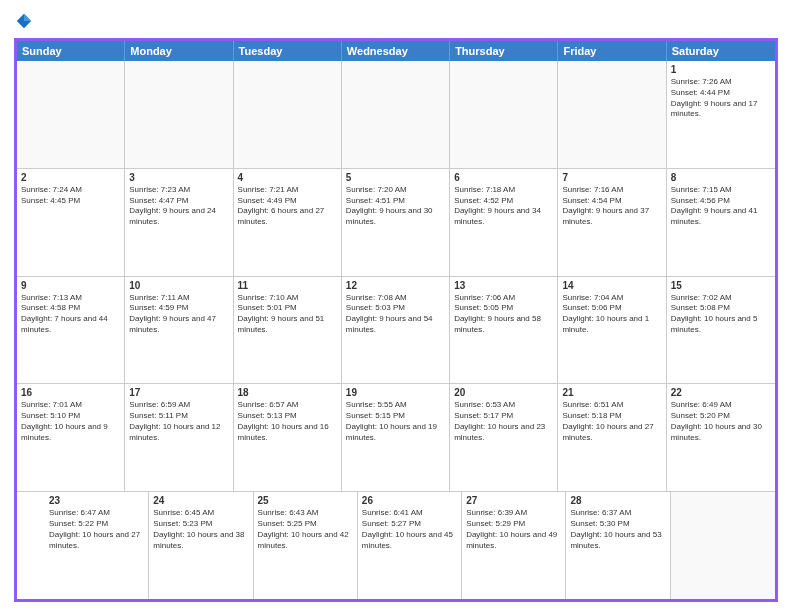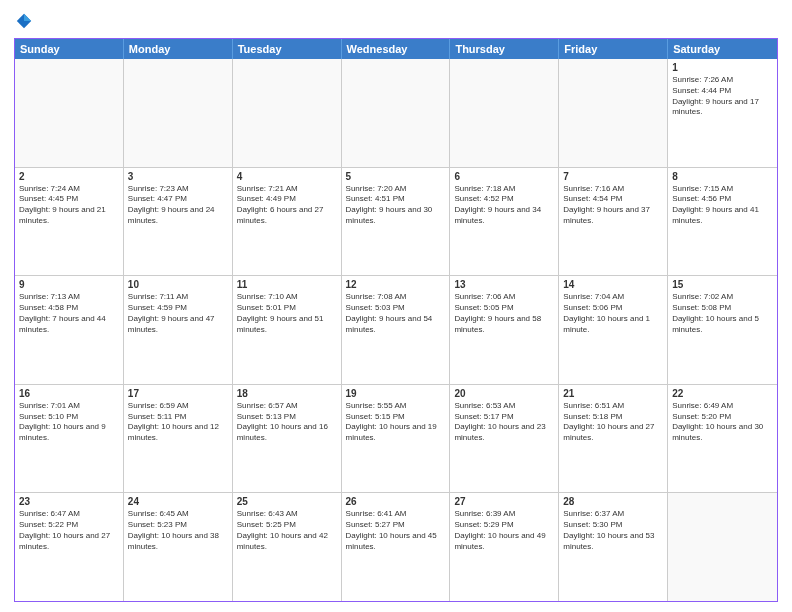--- a/index.html
+++ b/index.html
@@ -42,21 +42,21 @@
       line-height: 1.1;
     }
     .location {
       font-size: 13px;
       color: #555;
     }
     .calendar {
       flex: 1;
       display: flex;
       flex-direction: column;
-      border: 1px solid #8b5cf6;
+      border: 3px solid #8b5cf6;
     }
     .cal-header {
       display: grid;
       grid-template-columns: repeat(7, 1fr);
       background: #3a7dc9;
     }
     .cal-header-cell {
       color: #fff;
       font-size: 11px;
       font-weight: bold;
@@ -69,21 +69,21 @@
       flex: 1;
       display: flex;
       flex-direction: column;
     }
     .cal-row {
       display: grid;
       grid-template-columns: repeat(7, 1fr);
       flex: 1;
       border-bottom: 1px solid #ccc;
     }
-    .cal-row:last-child { border-bottom: none; }
+    .cal-row:last-child { border-bottom: none; margin-left: 28px; }
     .cal-cell {
       border-right: 1px solid #ccc;
       padding: 3px 4px;
       font-size: 8.5px;
       color: #333;
       vertical-align: top;
       position: relative;
       background: #fff;
     }
     .cal-cell:last-child { border-right: none; }
@@ -144,21 +144,20 @@
             <div class="cell-text">Sunrise: 7:26 AM</div>
             <div class="cell-text">Sunset: 4:44 PM</div>
             <div class="cell-text">Daylight: 9 hours and 17 minutes.</div>
           </div>
         </div>
         <div class="cal-row">
           <div class="cal-cell">
             <span class="day-num">2</span>
             <div class="cell-text">Sunrise: 7:24 AM</div>
             <div class="cell-text">Sunset: 4:45 PM</div>
-            <div class="cell-text">Daylight: 9 hours and 21 minutes.</div>
           </div>
           <div class="cal-cell">
             <span class="day-num">3</span>
             <div class="cell-text">Sunrise: 7:23 AM</div>
             <div class="cell-text">Sunset: 4:47 PM</div>
             <div class="cell-text">Daylight: 9 hours and 24 minutes.</div>
           </div>
           <div class="cal-cell">
             <span class="day-num">4</span>
             <div class="cell-text">Sunrise: 7:21 AM</div>

